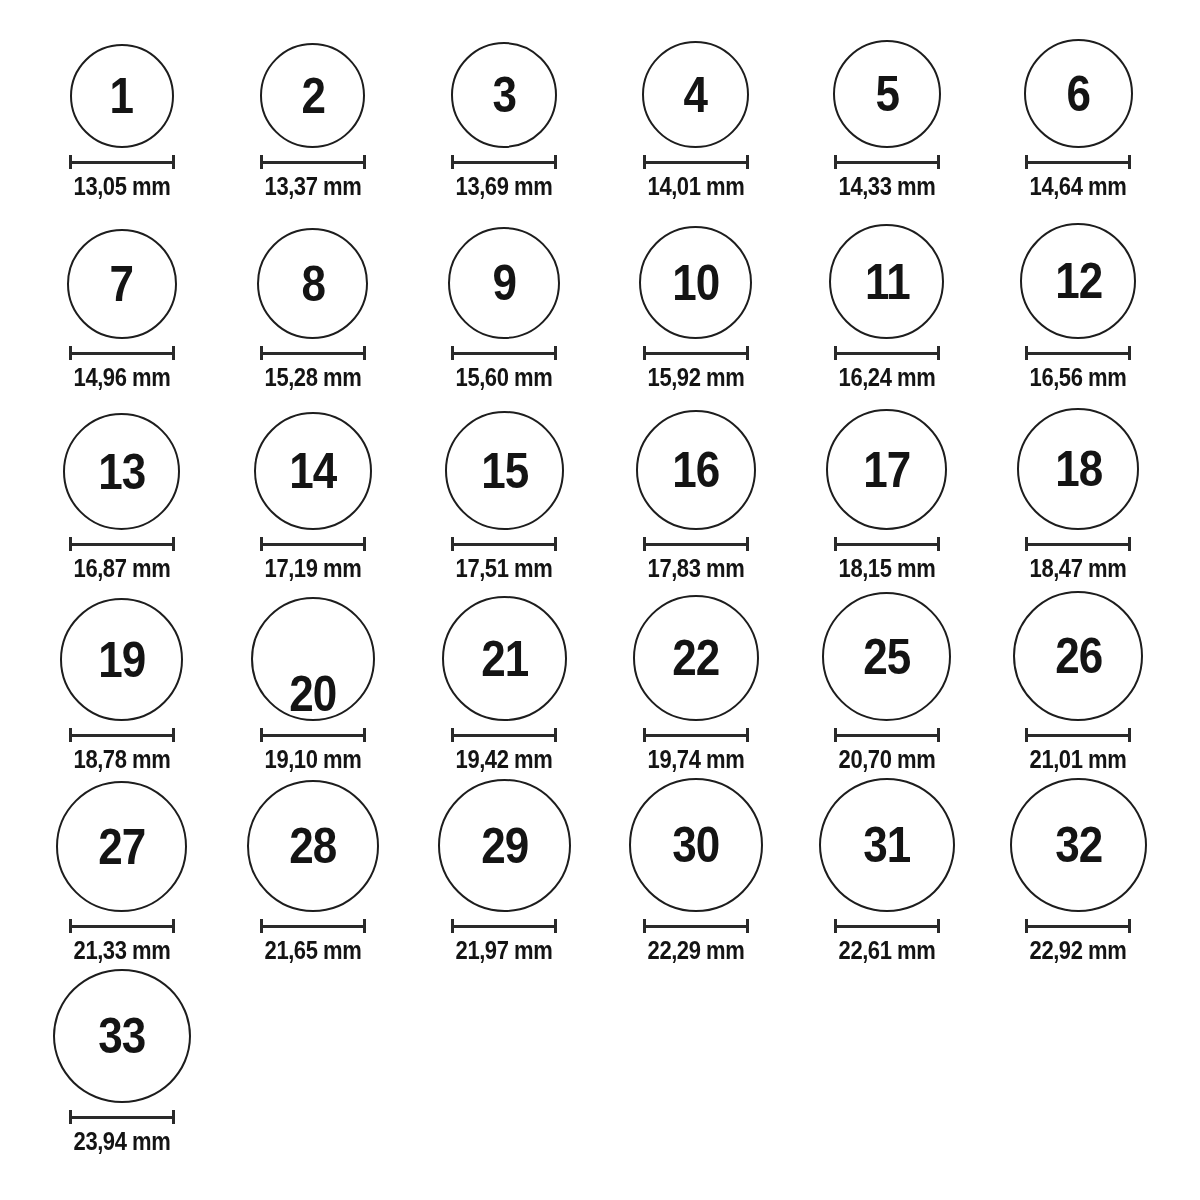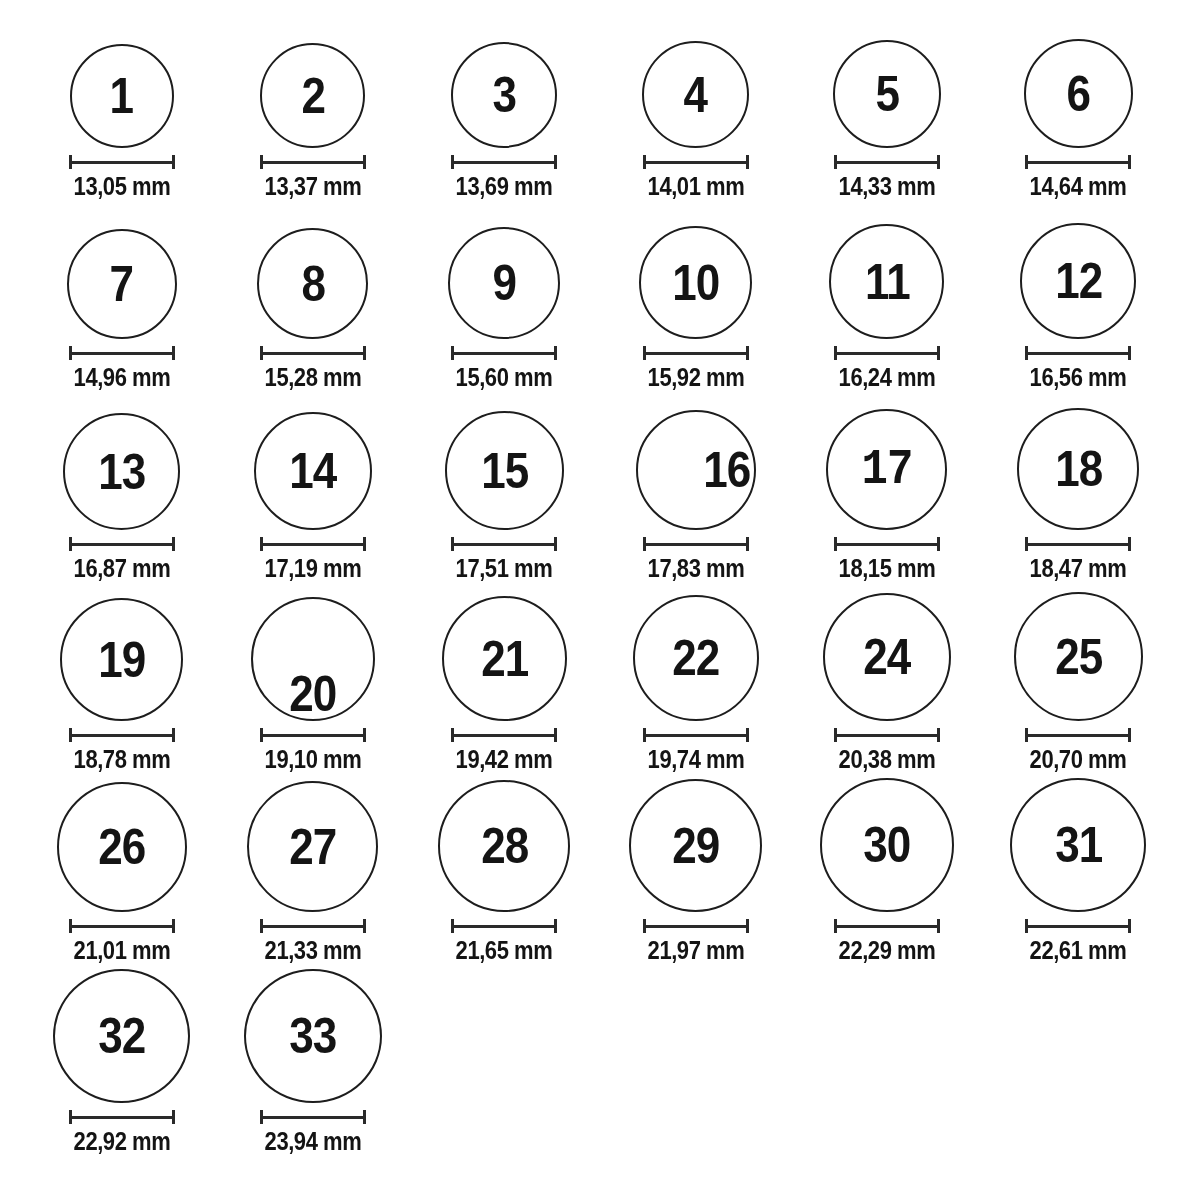--- a/index.html
+++ b/index.html
@@ -199,29 +199,29 @@
 
   <div class="cell">
     <div class="ring" style="width: 119px; height: 119px;">
       <span class="ring-number">15</span>
     </div>
     <div class="dim-line"></div>
     <span class="dim-label">17,51 mm</span>
   </div>
 
   <div class="cell">
-    <div class="ring" style="width: 120px; height: 120px; justify-content: flex-end;">
+    <div class="ring" style="width: 120px; height: 120px;">
       <span class="ring-number">16</span>
     </div>
     <div class="dim-line"></div>
     <span class="dim-label">17,83 mm</span>
   </div>
 
   <div class="cell">
-    <div class="ring" style="width: 121px; height: 121px; font-family: Liberation Mono, monospace;">
+    <div class="ring" style="width: 121px; height: 121px;">
       <span class="ring-number">17</span>
     </div>
     <div class="dim-line"></div>
     <span class="dim-label">18,15 mm</span>
   </div>
 
   <div class="cell">
     <div class="ring" style="width: 122px; height: 122px;">
       <span class="ring-number">18</span>
     </div>
@@ -255,27 +255,20 @@
 
   <div class="cell">
     <div class="ring" style="width: 126px; height: 126px;">
       <span class="ring-number">22</span>
     </div>
     <div class="dim-line"></div>
     <span class="dim-label">19,74 mm</span>
   </div>
 
 
-  <div class="cell">
-    <div class="ring" style="width: 128px; height: 128px;">
-      <span class="ring-number">24</span>
-    </div>
-    <div class="dim-line"></div>
-    <span class="dim-label">20,38 mm</span>
-  </div>
 
   <div class="cell">
     <div class="ring" style="width: 129px; height: 129px;">
       <span class="ring-number">25</span>
     </div>
     <div class="dim-line"></div>
     <span class="dim-label">20,70 mm</span>
   </div>
 
   <div class="cell">

